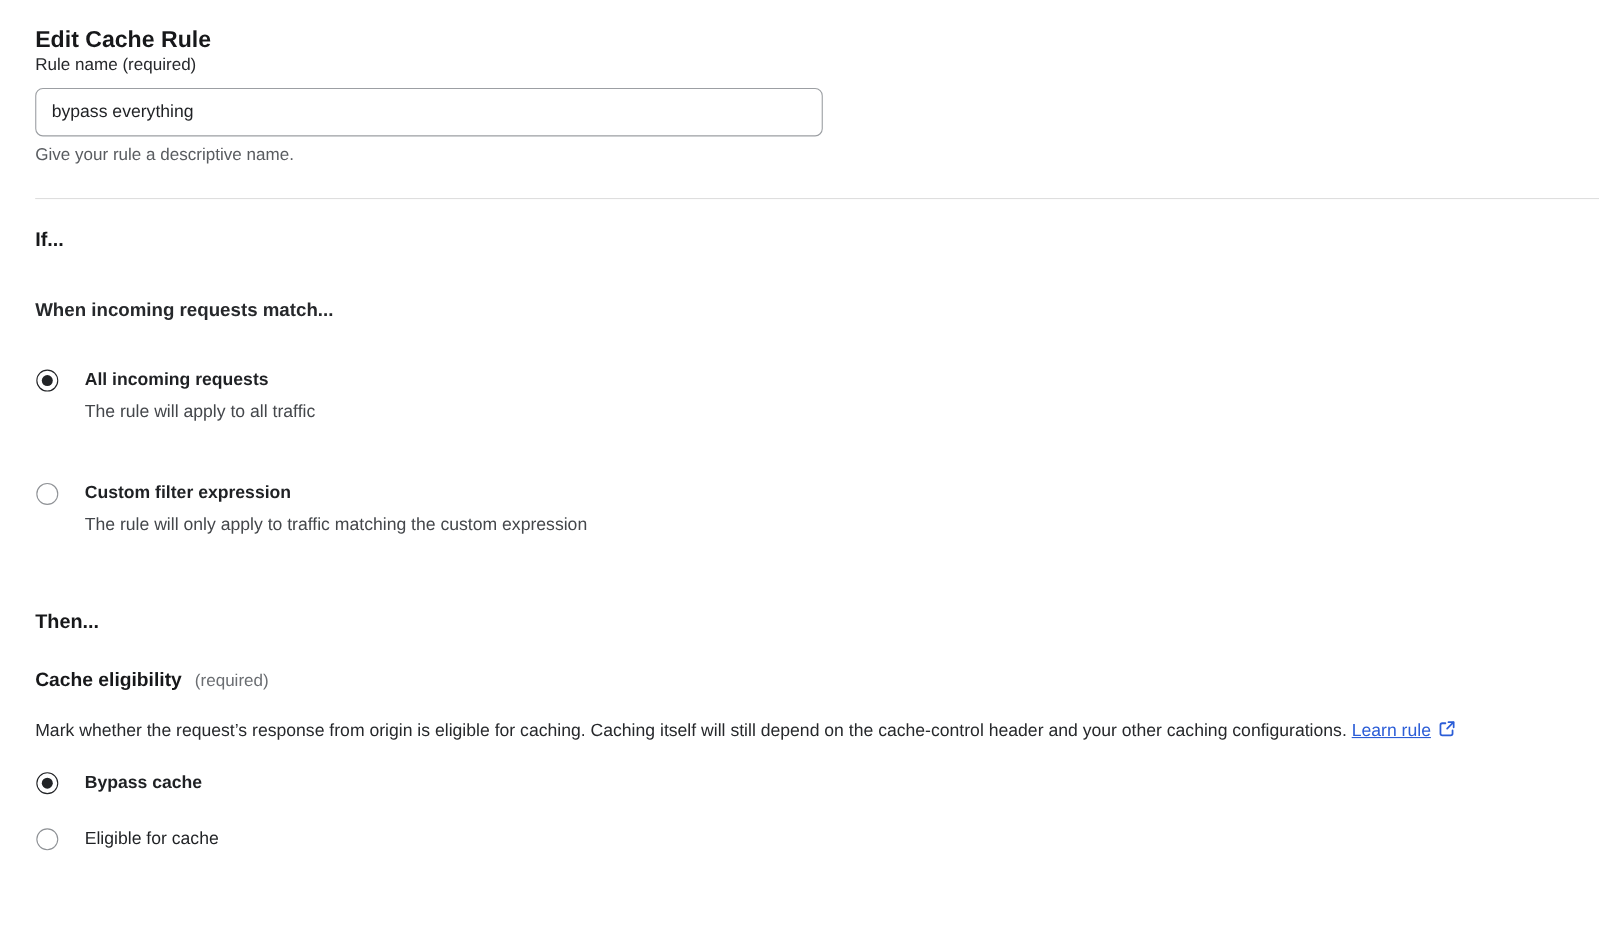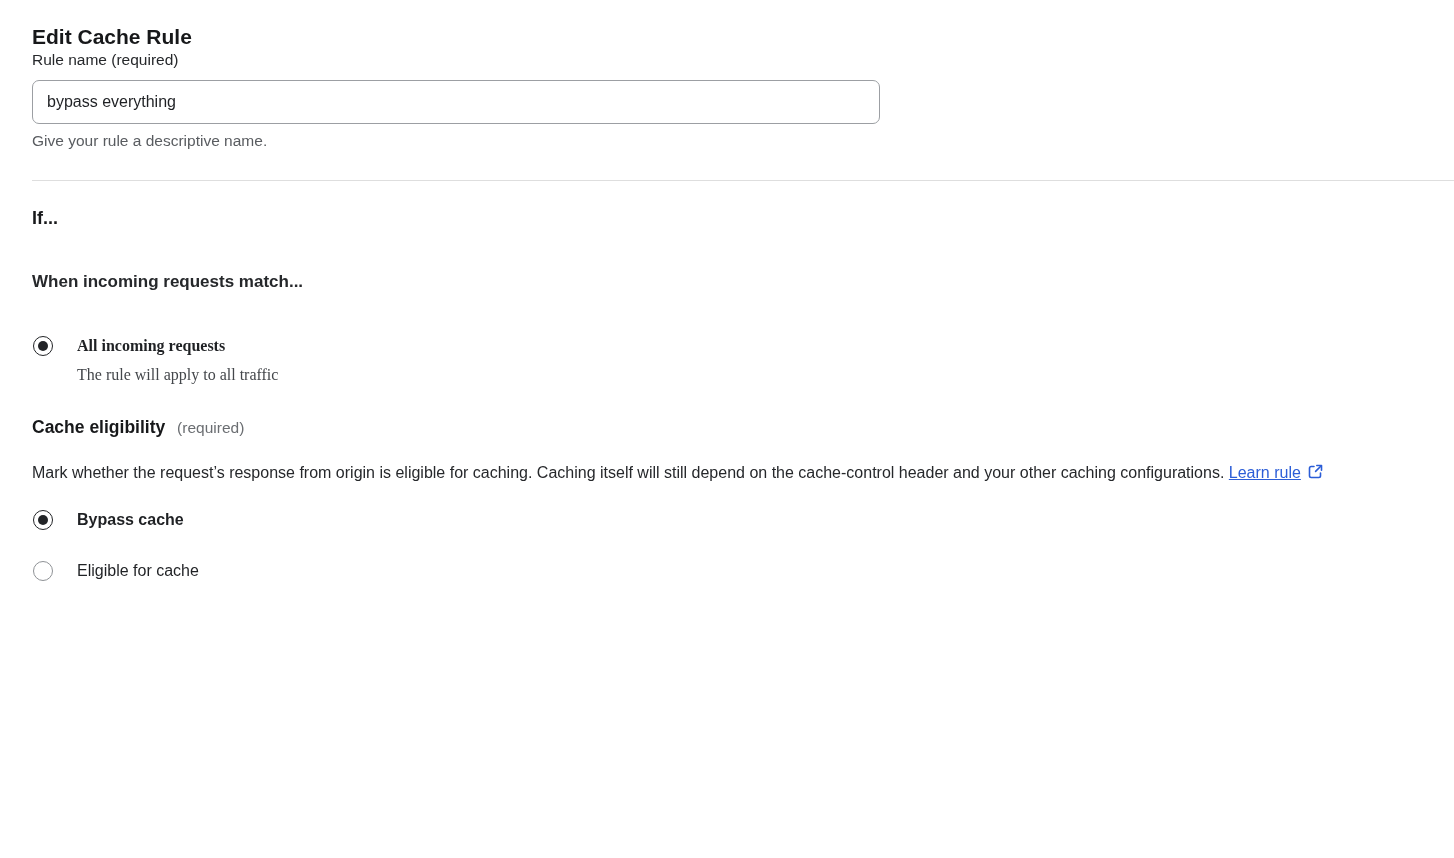--- a/index.html
+++ b/index.html
@@ -23,21 +23,21 @@
 
   .field-label {
     display: block;
     font-size: 15.5px;
     line-height: 19px;
     color: #26282b;
   }
   .text-input {
     display: block;
     margin-top: 11px;
-    width: 848px;
+    width: 716px;
     height: 44px;
     border: 1px solid #9c9fa3;
     border-radius: 7px;
     padding: 0 14px;
     font-family: "Liberation Sans", sans-serif;
     font-size: 16px;
     color: #1f2124;
     outline: none;
     background: #ffffff;
   }
@@ -70,21 +70,21 @@
     font-weight: 700;
     color: #26282b;
   }
 
   .radio-row {
     display: flex;
     align-items: flex-start;
     gap: 24px;
     cursor: pointer;
   }
-  .rr-gap-large { margin-top: 44px; font-family: Liberation Serif, serif; }
+  .rr-gap-large { margin-top: 44px; }
   .rr-gap-mid   { margin-top: 54px; }
   .rr-gap-small { margin-top: 23px; text-align: center; }
   .rr-gap-end   { margin-top: 31px; }
 
   .radio {
     flex: 0 0 auto;
     width: 20px;
     height: 20px;
     margin-left: 1px;
     border-radius: 50%;
@@ -170,21 +170,31 @@
   <div class="radio-row rr-gap-large">
     <span class="radio selected">
         <span class="dot"></span>
       </span>
     <div class="radio-text">
       <div class="radio-label">All incoming requests</div>
       <div class="radio-desc">The rule will apply to all traffic</div>
     </div>
   </div>
 
-
+  <div class="radio-row rr-gap-mid">
+    <span class="radio">
+        <span class="dot"></span>
+      </span>
+    <div class="radio-text">
+      <div class="radio-label">Custom filter expression</div>
+      <div class="radio-desc">The rule will only apply to traffic matching the custom expression</div>
+    </div>
+  </div>
+
+  <h2 class="section-heading then-heading">Then...</h2>
 
   <div class="field-heading-row">
     <span class="bold">Cache eligibility</span>
     <span class="required">(required)</span>
   </div>
 
   <p class="para">
     <span>Mark whether the request’s response from origin is eligible for caching. Caching itself will still depend on the cache-control header and your other caching configurations.</span>
     <a href="#" class="link"><span class="link-text">Learn rule</span><svg class="ext-icon" width="17" height="17" viewBox="0 0 17 17" fill="none" stroke="#2b5dd7" stroke-width="1.6" stroke-linecap="round" stroke-linejoin="round">
           <path d="M7 3.5 H4.2 C3.26 3.5 2.5 4.26 2.5 5.2 v7.6 C2.5 13.74 3.26 14.5 4.2 14.5 h7.6 c0.94 0 1.7-0.76 1.7-1.7 V10"></path>

